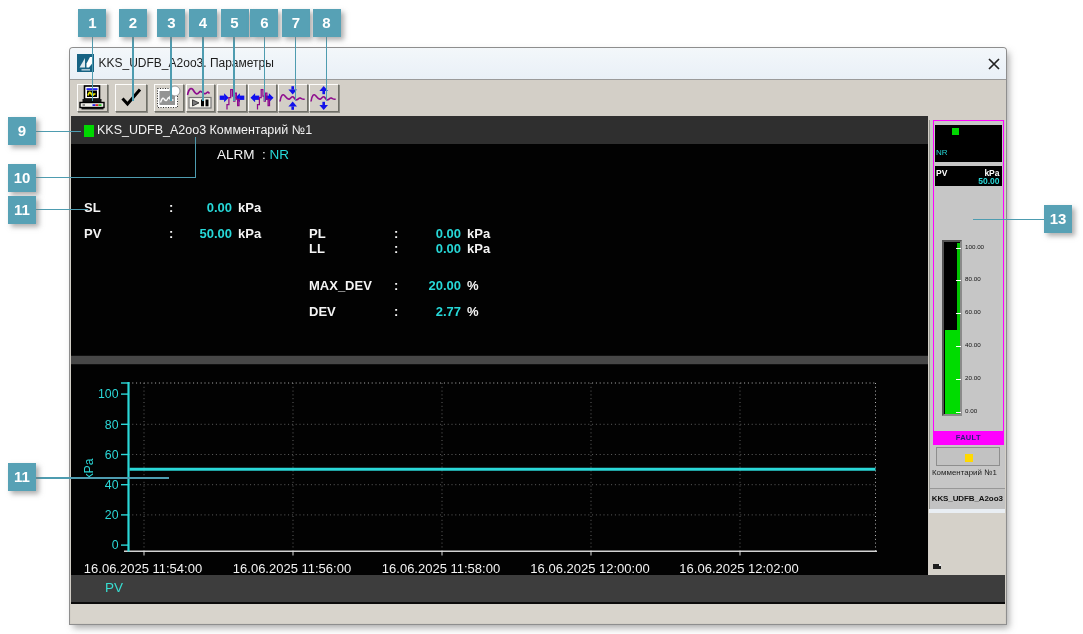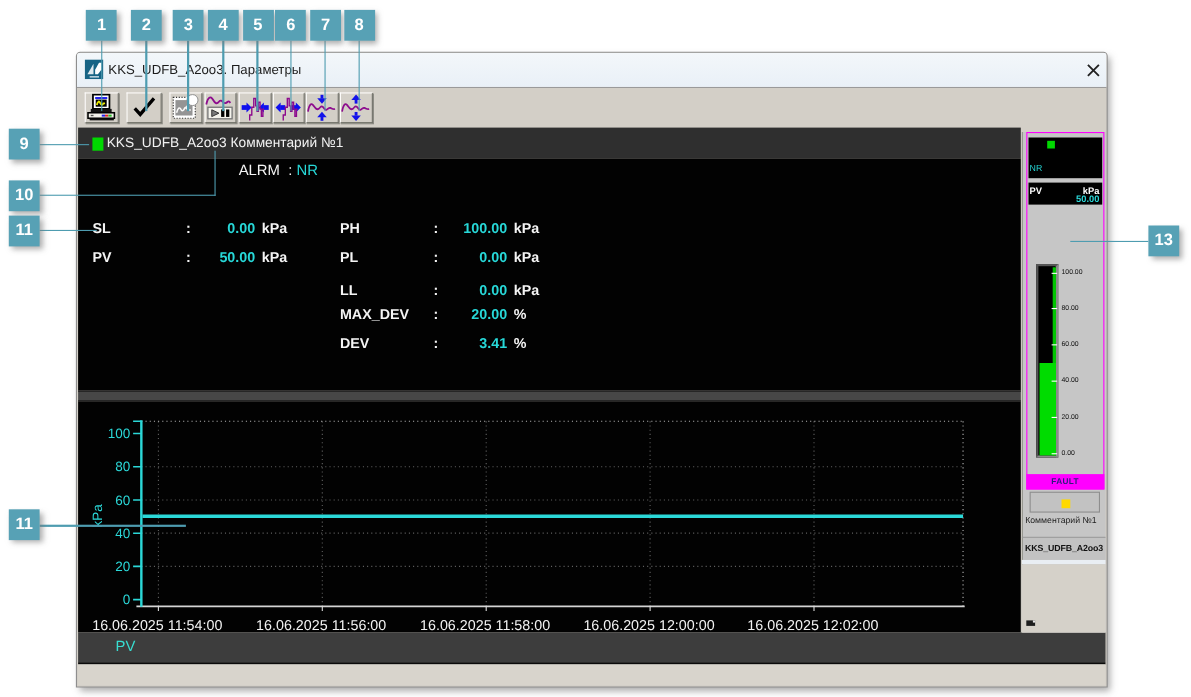--- a/index.html
+++ b/index.html
@@ -131,25 +131,24 @@
   <div id="hdr">
     <div class="a" style="left:13px;top:9px;width:10px;height:12px;background:#00d800"></div>
     <div class="a" style="left:26px;top:0;line-height:28px;font-size:12.5px;color:#f2f2f2">KKS_UDFB_A2oo3 Комментарий №1</div>
   </div>
   <div id="blk"></div>
   <div class="prow" style="left:147px;top:98.5px;font-weight:normal;font-size:13.5px">ALRM&nbsp;&nbsp;:&nbsp;<span style="color:#27d8d8">NR</span></div>
 
   <div class="prow" style="left:14px;top:152px"><span class="lb" style="width:85px">SL</span><span class="lb" style="width:6px">:</span><span class="vl" style="width:57px">0.00</span><span class="un" style="margin-left:6px">kPa</span></div>
   <div class="prow" style="left:14px;top:177.5px"><span class="lb" style="width:85px">PV</span><span class="lb" style="width:6px">:</span><span class="vl" style="width:57px">50.00</span><span class="un" style="margin-left:6px">kPa</span></div>
 
-  <div class="prow" style="left:239px;top:152px"><span class="lb" style="width:85px">PH</span><span class="lb" style="width:6px">:</span><span class="vl" style="width:61px">100.00</span><span class="un" style="margin-left:6px">kPa</span></div>
   <div class="prow" style="left:239px;top:177.5px"><span class="lb" style="width:85px">PL</span><span class="lb" style="width:6px">:</span><span class="vl" style="width:61px">0.00</span><span class="un" style="margin-left:6px">kPa</span></div>
-  <div class="prow" style="left:239px;top:208px"><span class="lb" style="width:85px">LL</span><span class="lb" style="width:6px">:</span><span class="vl" style="width:61px">0.00</span><span class="un" style="margin-left:6px">kPa</span></div>
+  <div class="prow" style="left:239px;top:193px"><span class="lb" style="width:85px">LL</span><span class="lb" style="width:6px">:</span><span class="vl" style="width:61px">0.00</span><span class="un" style="margin-left:6px">kPa</span></div>
   <div class="prow" style="left:239px;top:229.5px"><span class="lb" style="width:85px">MAX_DEV</span><span class="lb" style="width:6px">:</span><span class="vl" style="width:61px">20.00</span><span class="un" style="margin-left:6px">%</span></div>
-  <div class="prow" style="left:239px;top:255.5px"><span class="lb" style="width:85px">DEV</span><span class="lb" style="width:6px">:</span><span class="vl" style="width:61px">3.41</span><span class="un" style="margin-left:6px">%</span></div>
+  <div class="prow" style="left:239px;top:255.5px"><span class="lb" style="width:85px">DEV</span><span class="lb" style="width:6px">:</span><span class="vl" style="width:61px">2.77</span><span class="un" style="margin-left:6px">%</span></div>
 
   <div id="sep"></div>
 
   <svg id="chart" style="position:absolute;left:1px;top:317px;background:#020202" width="857" height="209.5" viewBox="0 0 857 209.5">
     <g stroke="#606060" stroke-width="1" stroke-dasharray="1 2.8">
       <line x1="73" y1="18" x2="73" y2="186"></line>
       <line x1="222" y1="18" x2="222" y2="186"></line>
       <line x1="371" y1="18" x2="371" y2="186"></line>
       <line x1="520" y1="18" x2="520" y2="186"></line>
       <line x1="669" y1="18" x2="669" y2="186"></line>

